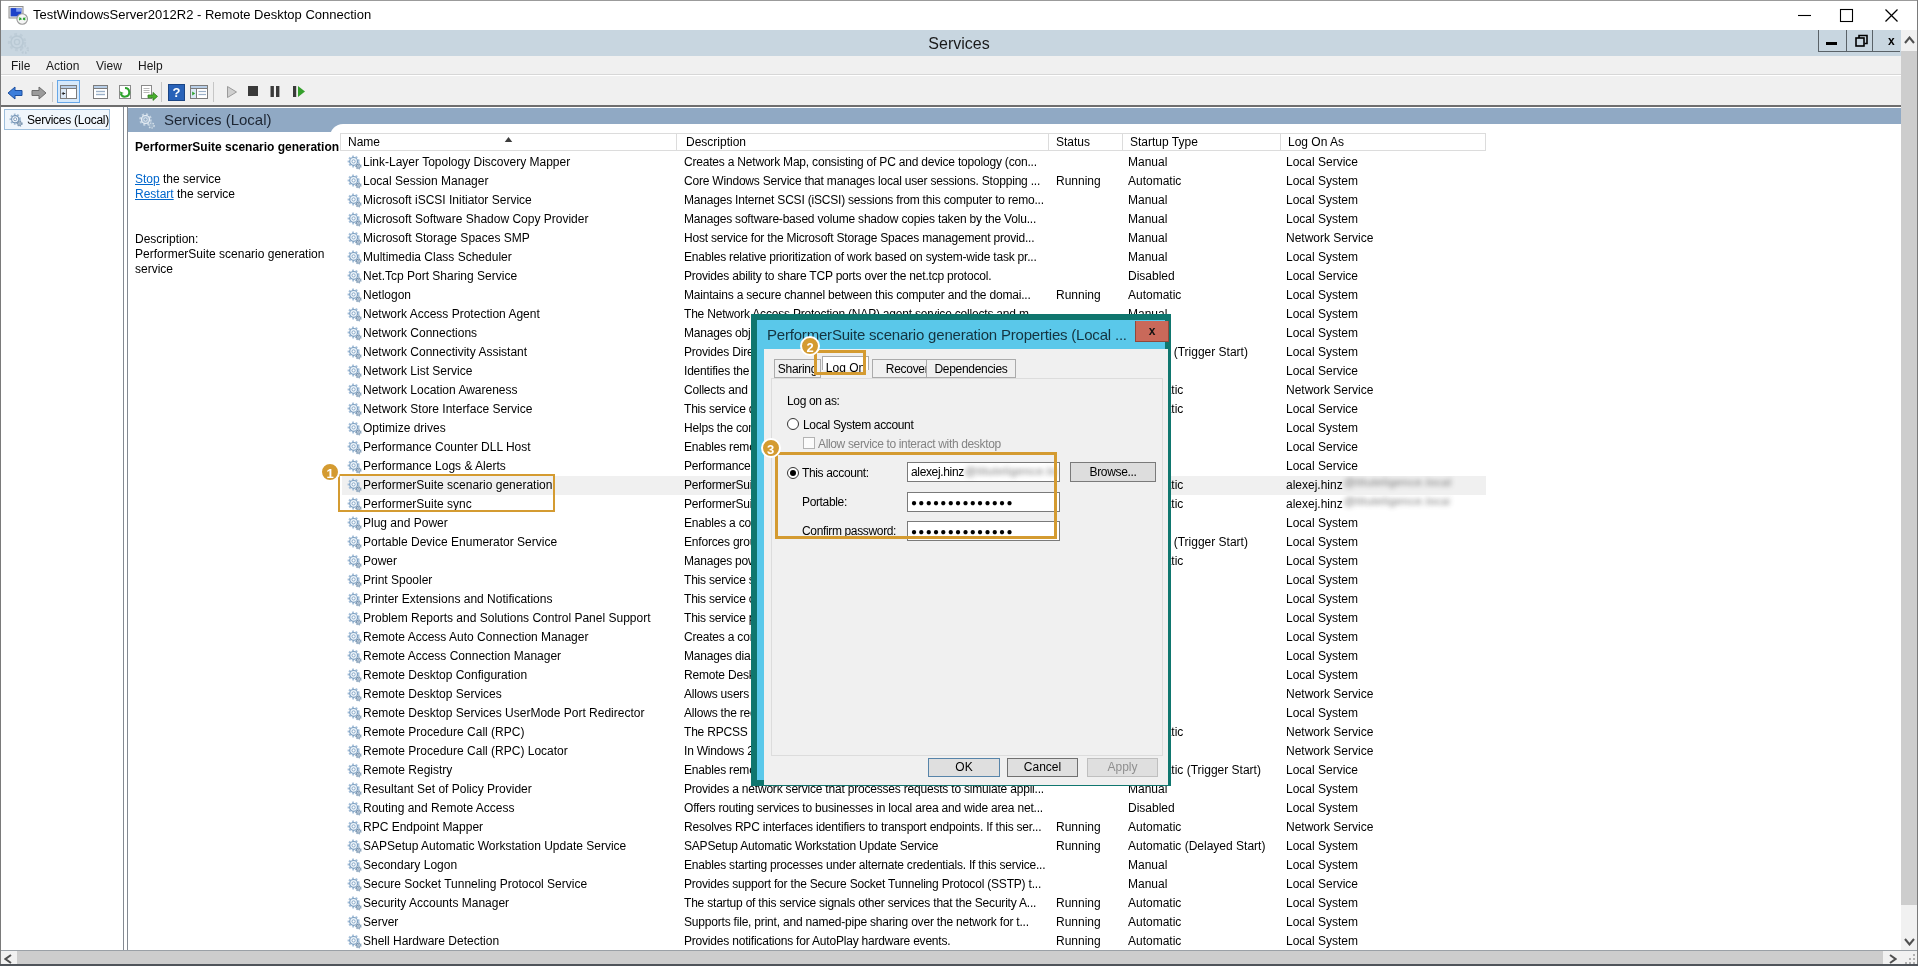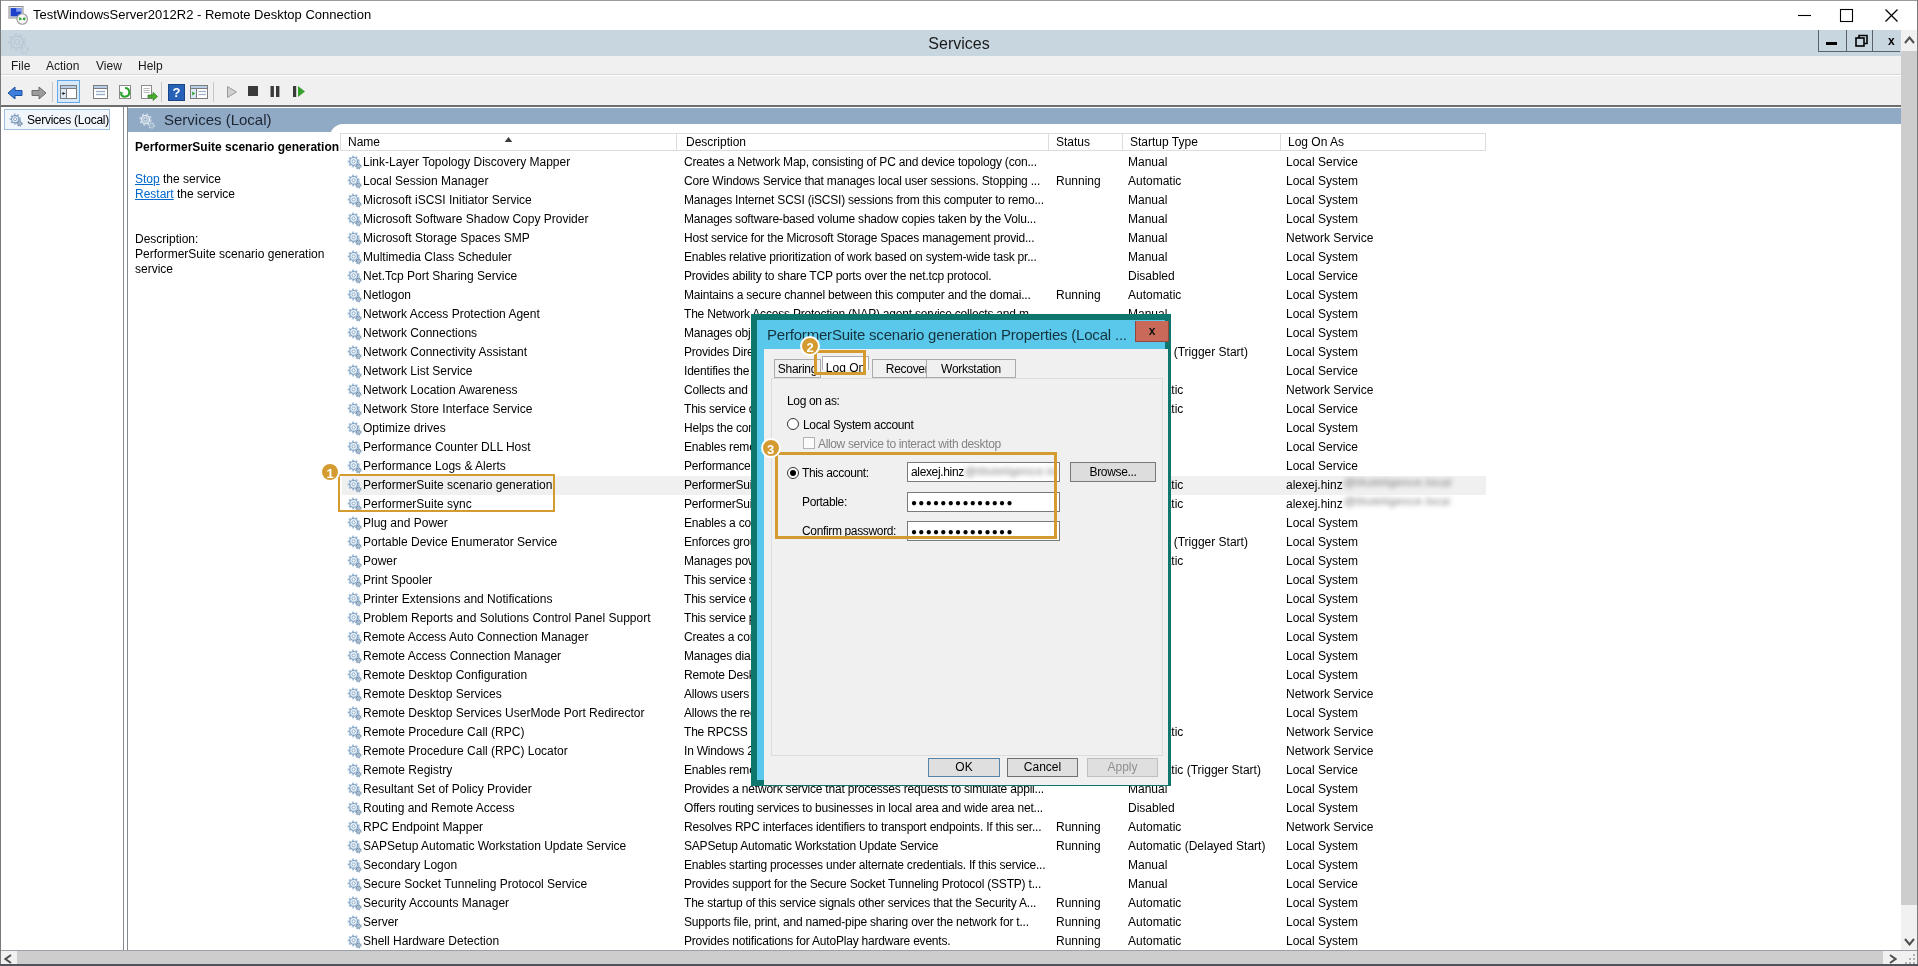--- a/index.html
+++ b/index.html
@@ -899,21 +899,21 @@
   </svg>
 </div>
 
 <div id="dlg">
   <div class="dtitle">PerformerSuite scenario generation Properties (Local ...</div>
   <div id="dlgclose">x</div>
   <div id="dclient">
     <div class="tab" style="left:10px;width:47px">Sharing</div>
     <div id="tabsel">Log On</div>
     <div class="tab" style="left:108px;width:76px">Recovery</div>
-    <div class="tab" style="left:162px;width:90px">Workstation</div>
+    <div class="tab" style="left:162px;width:90px">Dependencies</div>
     <div id="tpage">
       <div class="abs" style="left:15px;top:15px">Log on as:</div>
       <div class="radio" style="left:15px;top:39px"></div>
       <div class="abs" style="left:31px;top:39px">Local System account</div>
       <div class="cbox" style="left:31px;top:58px"></div>
       <div class="abs" style="left:46px;top:58px;color:#838383">Allow service to interact with desktop</div>
       <div class="radio on" style="left:15px;top:88px"></div>
       <div class="abs" style="left:30px;top:87px">This account:</div>
       <div class="fld" style="top:83px">alexej.hinz<span class="blur" style="width:92px;height:14px;vertical-align:-3px">@tituteligence.local</span></div>
       <div class="dbtn" style="left:298px;top:83px;width:86px">Browse...</div>

